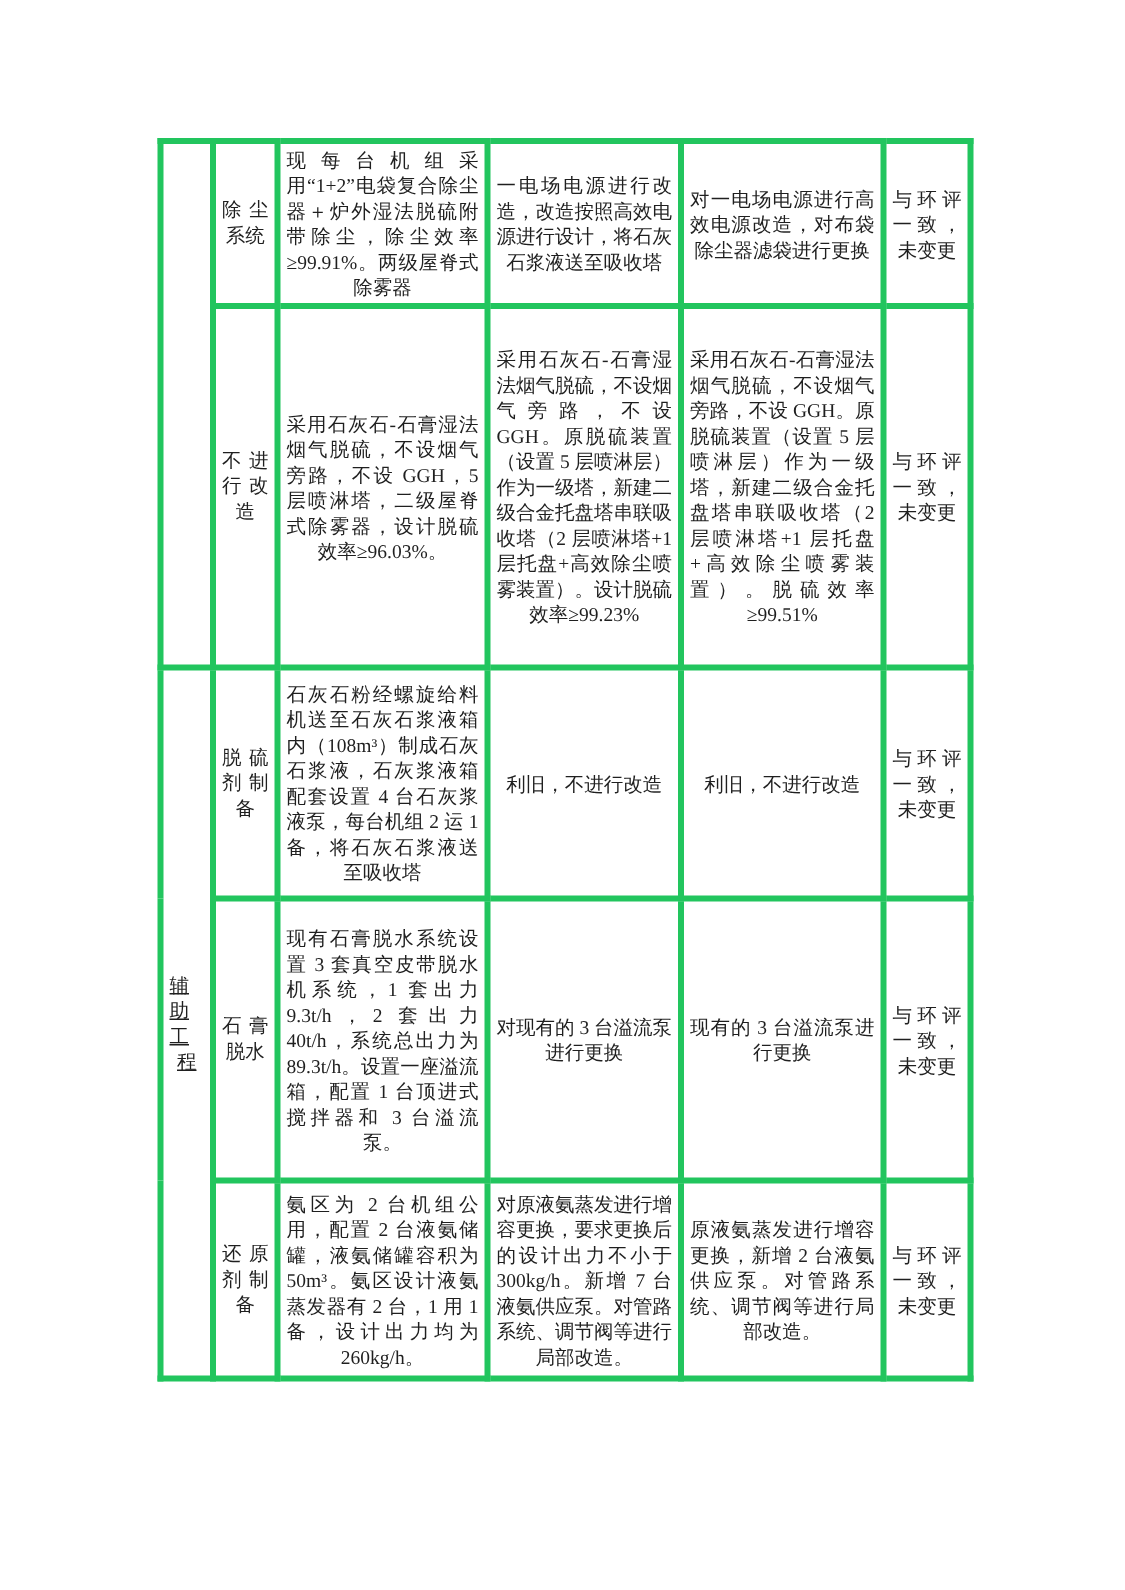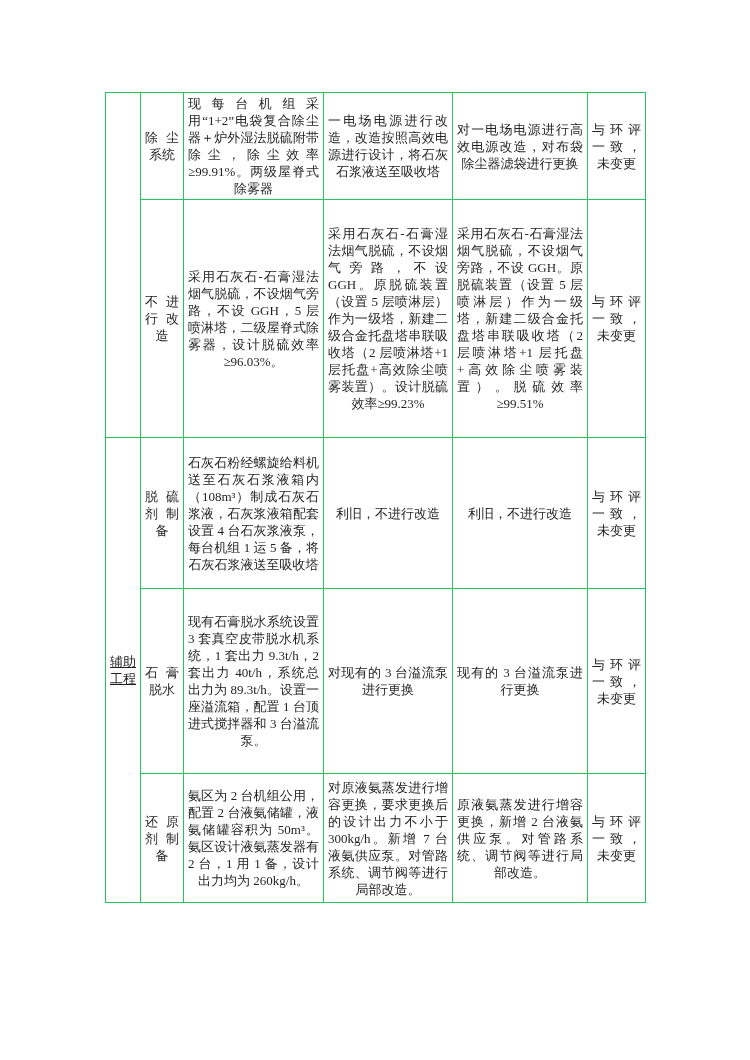--- a/index.html
+++ b/index.html
@@ -18,41 +18,42 @@
   }
   table.doc-table {
     position: absolute;
     left: 105px;
     top: 92px;
     width: 540px;
     border-collapse: collapse;
     table-layout: fixed;
   }
   table.doc-table td {
-    border: 1px solid #22c55e;
+    border: 4px solid #22c55e;
     vertical-align: middle;
     padding: 2px 4px;
     font-size: 13px;
     line-height: 17px;
     text-align: justify;
     text-align-last: center;
     overflow: hidden;
     word-break: normal;
   }
   td.group-cell {
     text-align: center;
     text-align-last: center;
     line-height: 21px;
     padding: 2px 2px;
     text-decoration: underline;
   }
   td.sys-cell {
     text-align: center;
     text-align-last: center;
     line-height: 21px;
+    font-family: Liberation Mono, monospace;
   }
   td.concl-cell {
     text-align: center;
     text-align-last: center;
     line-height: 21px;
     margin-top: 37px;
   }
   
   tr.r1 td { height: 100px; }
   tr.r2 td { height: 233px; }
@@ -85,21 +86,21 @@
       <tr class="r2">
         <td class="sys-cell">不进行改造</td>
         <td>采用石灰石-石膏湿法烟气脱硫，不设烟气旁路，不设 GGH，5 层喷淋塔，二级屋脊式除雾器，设计脱硫效率≥96.03%。</td>
         <td>采用石灰石-石膏湿法烟气脱硫，不设烟气旁路，不设 GGH。原脱硫装置（设置 5 层喷淋层）作为一级塔，新建二级合金托盘塔串联吸收塔（2 层喷淋塔+1 层托盘+高效除尘喷雾装置）。设计脱硫效率≥99.23%</td>
         <td>采用石灰石-石膏湿法烟气脱硫，不设烟气旁路，不设 GGH。原脱硫装置（设置 5 层喷淋层）作为一级塔，新建二级合金托盘塔串联吸收塔（2 层喷淋塔+1 层托盘+高效除尘喷雾装置）。脱硫效率≥99.51%</td>
         <td class="concl-cell">与环评一致，未变更</td>
       </tr>
       <tr class="r3">
         <td class="group-cell" rowspan="3">辅助工程</td>
         <td class="sys-cell">脱硫剂制备</td>
-        <td>石灰石粉经螺旋给料机送至石灰石浆液箱内（108m³）制成石灰石浆液，石灰浆液箱配套设置 4 台石灰浆液泵，每台机组 1 运 5 备，将石灰石浆液送至吸收塔</td>
+        <td>石灰石粉经螺旋给料机送至石灰石浆液箱内（108m³）制成石灰石浆液，石灰浆液箱配套设置 4 台石灰浆液泵，每台机组 2 运 1 备，将石灰石浆液送至吸收塔</td>
         <td>利旧，不进行改造</td>
         <td>利旧，不进行改造</td>
         <td class="concl-cell">与环评一致，未变更</td>
       </tr>
       <tr class="r4">
         <td class="sys-cell">石膏脱水</td>
         <td>现有石膏脱水系统设置 3 套真空皮带脱水机系统，1 套出力 9.3t/h，2 套出力 40t/h，系统总出力为 89.3t/h。设置一座溢流箱，配置 1 台顶进式搅拌器和 3 台溢流泵。</td>
         <td>对现有的 3 台溢流泵进行更换</td>
         <td>现有的 3 台溢流泵进行更换</td>
         <td class="concl-cell">与环评一致，未变更</td>

